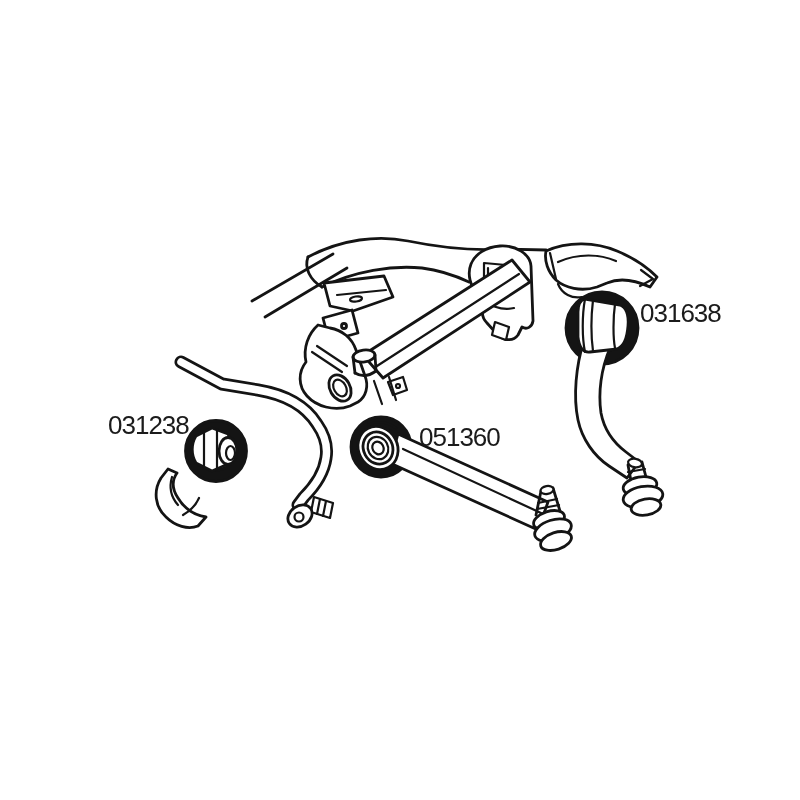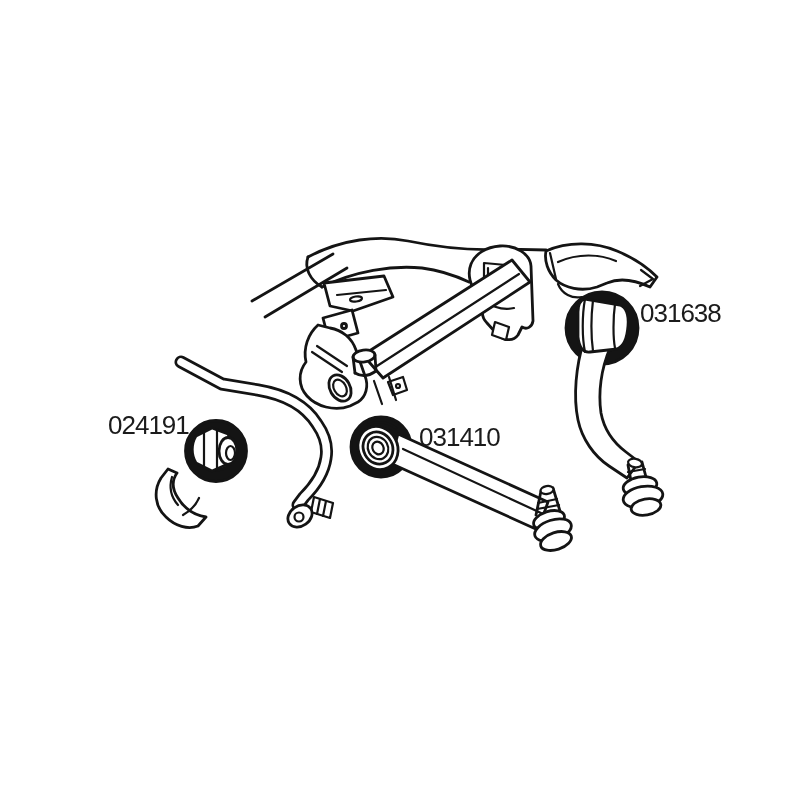--- a/index.html
+++ b/index.html
@@ -170,16 +170,16 @@
       <path d="M628,465 L631,481"></path>
       <path d="M642,462 L646,477"></path>
       <ellipse class="solid thin" cx="635" cy="463" rx="7" ry="4.2" transform="rotate(10 635 463)"></ellipse>
       <line class="thin" x1="628" y1="472" x2="645" y2="469"></line>
       <ellipse class="solid" cx="640" cy="486" rx="17" ry="9" transform="rotate(-10 640 486)"></ellipse>
       <ellipse class="solid" cx="643" cy="497" rx="20" ry="10.5" transform="rotate(-10 643 497)"></ellipse>
       <ellipse class="solid" cx="646" cy="507" rx="15" ry="8" transform="rotate(-10 646 507)"></ellipse>
     </g>
   </svg>
 
-  <div class="part-label" style="left:108px;top:412px">024191</div>
-  <div class="part-label" style="left:419px;top:424px">031410</div>
+  <div class="part-label" style="left:108px;top:412px">031238</div>
+  <div class="part-label" style="left:419px;top:424px">051360</div>
   <div class="part-label" style="left:640px;top:300px">031638</div>
 </div>
 
 </body></html>

